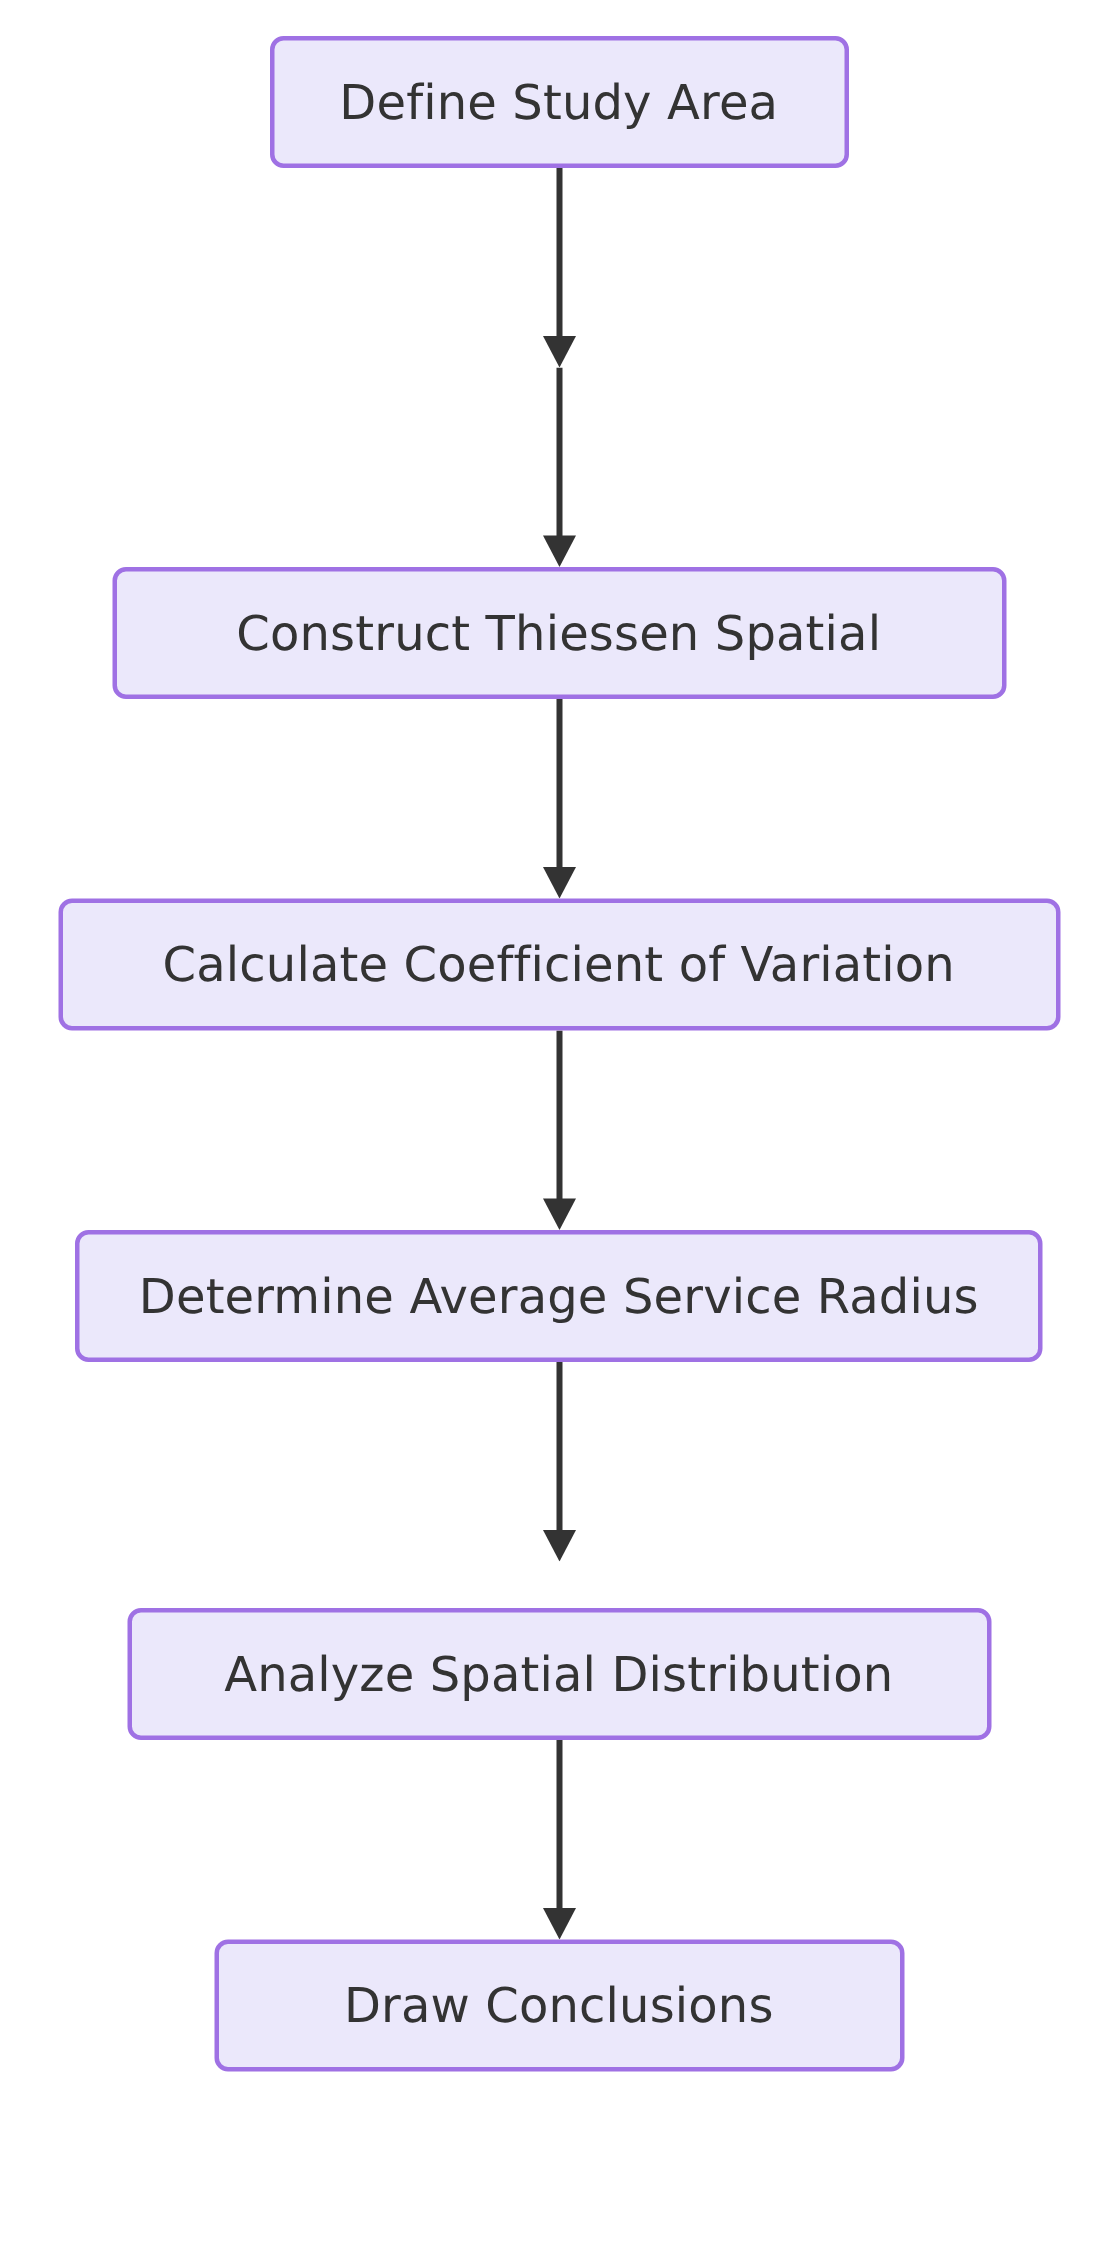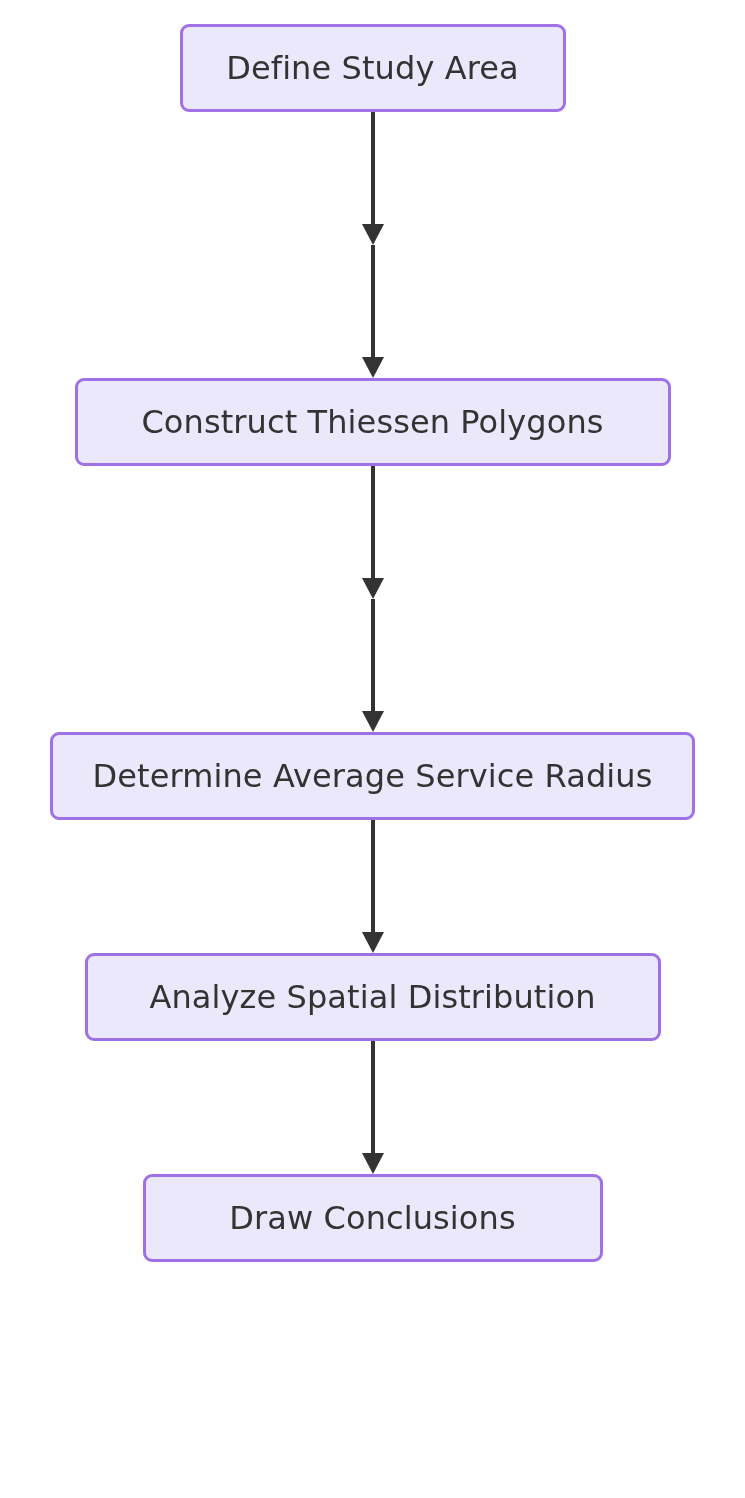--- a/index.html
+++ b/index.html
@@ -44,21 +44,21 @@
     padding: 0 14px;
     flex: 0 0 auto;
   }
 
   
   .node.w1 { width: 386px; }
   .node.w2 { width: 556px; }
   .node.w3 { width: 596px; }
   .node.w4 { width: 668px; }
   .node.w5 { width: 645px; }
-  .node.w6 { width: 576px; }
+  .node.w6 { width: 576px; margin-top: 31px; }
   .node.w7 { width: 460px; text-align: right; }
 
   .connector {
     width: 24px;
     height: 133px;
     flex: 0 0 auto;
     position: relative;
     display: block;
   }
   .connector svg {
@@ -85,30 +85,33 @@
 
 
   <div class="connector">
     <svg viewBox="0 0 24 133" xmlns="http://www.w3.org/2000/svg">
       <line x1="12" y1="0" x2="12" y2="115" stroke="#333333" stroke-width="4"></line>
       <polygon points="12,133 1,112 23,112" fill="#333333"></polygon>
     </svg>
   </div>
 
   <div class="node w3">
-    <span>Construct Thiessen Polygons</span>
+    <span>Construct Thiessen Spatial</span>
   </div>
 
   <div class="connector">
     <svg viewBox="0 0 24 133" xmlns="http://www.w3.org/2000/svg">
       <line x1="12" y1="0" x2="12" y2="115" stroke="#333333" stroke-width="4"></line>
       <polygon points="12,133 1,112 23,112" fill="#333333"></polygon>
     </svg>
   </div>
 
+  <div class="node w4">
+    <span>Calculate Coefficient of Variation</span>
+  </div>
 
   <div class="connector">
     <svg viewBox="0 0 24 133" xmlns="http://www.w3.org/2000/svg">
       <line x1="12" y1="0" x2="12" y2="115" stroke="#333333" stroke-width="4"></line>
       <polygon points="12,133 1,112 23,112" fill="#333333"></polygon>
     </svg>
   </div>
 
   <div class="node w5">
     <span>Determine Average Service Radius</span>

